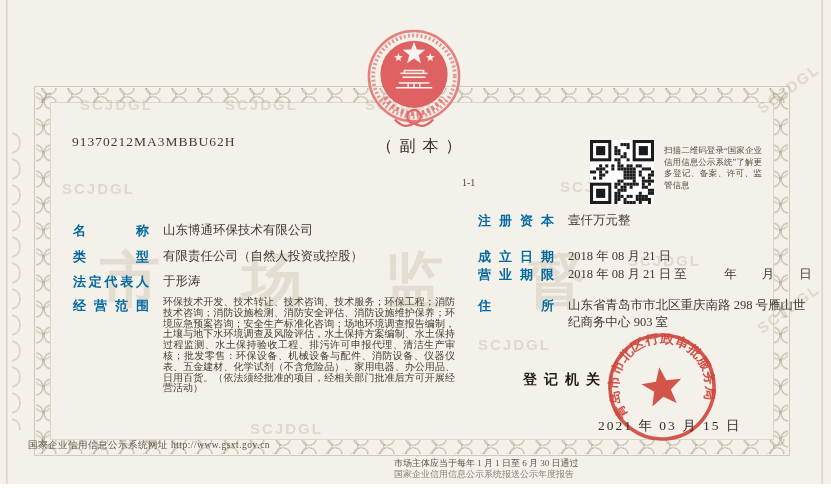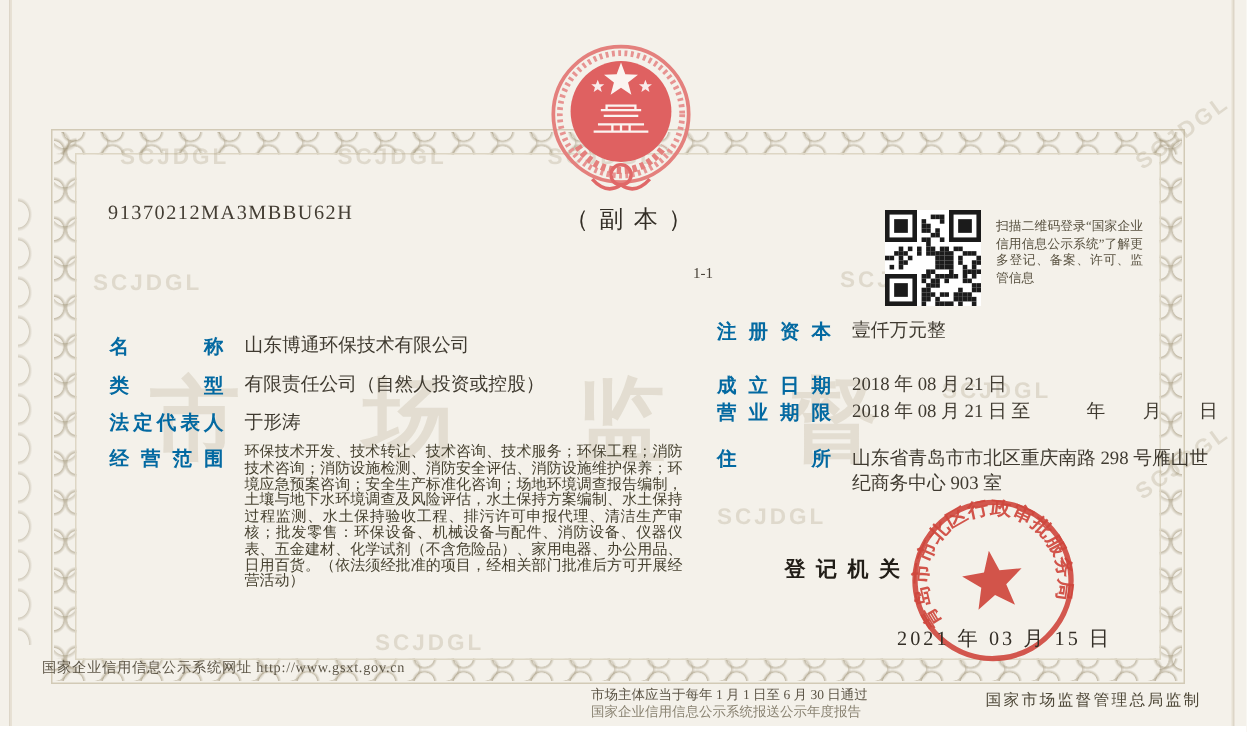--- a/index.html
+++ b/index.html
@@ -327,15 +327,14 @@
     </text>
   </svg>
 
   <div class="issue-date">2021 年 03 月 15 日</div>
 
   <div class="footer-left">国家企业信用信息公示系统网址 http://www.gsxt.gov.cn</div>
   <div class="footer-mid">
     <div class="l1">市场主体应当于每年 1 月 1 日至 6 月 30 日通过</div>
     <div class="l2">国家企业信用信息公示系统报送公示年度报告</div>
   </div>
-  <div class="footer-right">国家市场监督管理总局监制</div>
 
 </div>
 
 </body></html>

